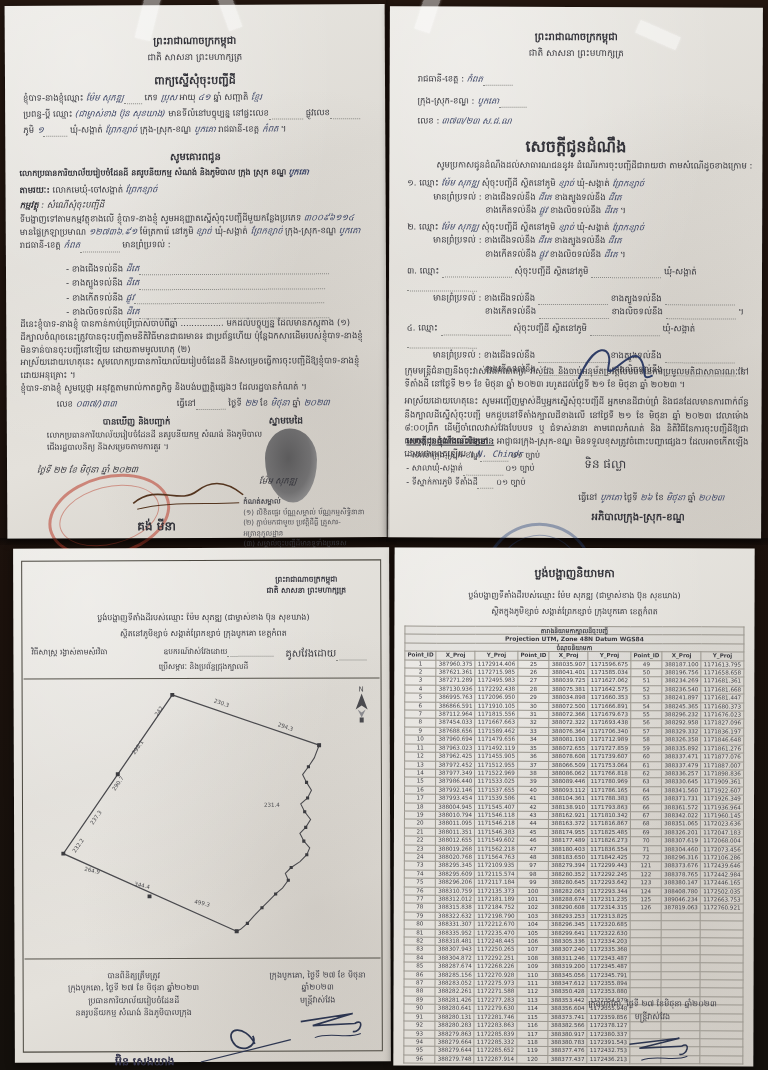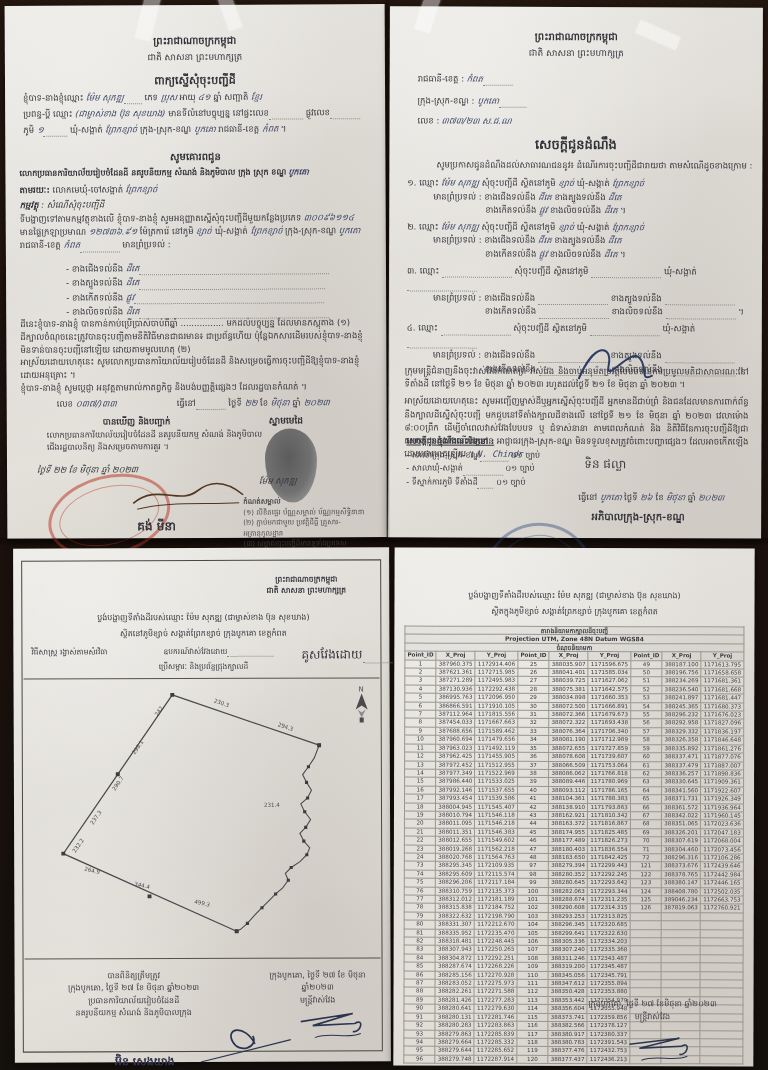--- a/index.html
+++ b/index.html
@@ -168,21 +168,21 @@
   </div>
   <div class="ln" style="left:28px;top:88px;">
     <span>ក្រុង-ស្រុក-ខណ្ឌ</span> :
     <span class="hw">បូកគោ</span><span class="dot" style="width:28px;"></span>
   </div>
   <div class="ln" style="left:28px;top:108px;">
     <span>លេខ :</span>
     <span class="hw">៣៧៣/២៣ ស.ជ.ណ</span>
   </div>
 
-  <div class="ln ctr bold" style="left:0;width:100%;top:128px;font-size:13px;">សេចក្ដីជូនដំណឹង</div>
+  <div class="ln ctr bold" style="left:0;width:100%;top:128px;font-size:16px;">សេចក្ដីជូនដំណឹង</div>
   <div class="ln" style="left:40px;top:152px;right:10px;white-space:normal;text-align:right;">សូមប្រកាសជូនដំណឹងដល់សាធារណជននូវ៖ ដំណើរការចុះបញ្ជីដីជារាយថា តាមសំណើដូចខាងក្រោម :</div>
 
   <div id="p2-items" class="blk" style="left:18px;top:170px;width:342px;">
       <div style="font-size: 8.5px; color: rgb(51, 51, 58); line-height: 1.6; margin-bottom: 3px;">
         <div>១. ឈ្មោះ <span class="hw">ម៉ែម សុភឌ្ឍ</span> សុំចុះបញ្ជីដី ស្ថិតនៅភូមិ <span class="hw">ខ្សាច់</span> ឃុំ-សង្កាត់ <span class="hw">ព្រែកខ្សាច់</span></div>
         <div style="padding-left:26px;">មានព្រំប្រទល់ : ខាងជើងទល់នឹង <span class="hw">ដីគេ</span> ខាងត្បូងទល់នឹង <span class="hw">ដីគេ</span></div>
         <div style="padding-left:78px;">ខាងកើតទល់នឹង <span class="hw">ផ្លូវ</span> ខាងលិចទល់នឹង <span class="hw">ដីគេ</span> ។</div>
       </div>
       <div style="font-size: 8.5px; color: rgb(51, 51, 58); line-height: 1.6; margin-bottom: 3px;">
         <div>២. ឈ្មោះ <span class="hw">ម៉ែម សុភឌ្ឍ</span> សុំចុះបញ្ជីដី ស្ថិតនៅភូមិ <span class="hw">ខ្សាច់</span> ឃុំ-សង្កាត់ <span class="hw">ព្រែកខ្សាច់</span></div>
@@ -250,21 +250,21 @@
     <div>ព្រះរាជាណាចក្រកម្ពុជា</div>
     <div>ជាតិ សាសនា ព្រះមហាក្សត្រ</div>
   </div>
 
   <div class="ln ctr" style="left:40px;width:300px;top:64px;font-size:8px;">ប្លង់បង្ហាញទីតាំងដីរបស់ឈ្មោះ ម៉ែម សុភឌ្ឍ (ជាម្ចាស់ខាង ប៊ុន សុខឃាង)</div>
   <div class="ln ctr" style="left:40px;width:300px;top:80px;font-size:8px;">ស្ថិតនៅភូមិខ្សាច់ សង្កាត់ព្រែកខ្សាច់ ក្រុងបូកគោ ខេត្តកំពត</div>
   <div class="ln" style="left:18px;top:98px;font-size:7.5px;">វិធីសាស្រ្ត រង្វាស់តាមសំរវិធា</div>
   <div class="ln" style="left:150px;top:98px;font-size:7.5px;">
     <span>ឧបករណ៍វាស់វែងដោយ</span><span class="dot" style="width:46px;"></span>
   </div>
-  <div class="ln" style="left:288px;top:98px;font-size:12px;">
+  <div class="ln" style="left:272px;top:98px;font-size:10px;">
     <span>គូសវែងដោយ</span><span class="dot" style="width:30px;"></span>
   </div>
   <div class="ln ctr" style="left:80px;width:220px;top:113px;font-size:7.5px;">ប្រើសម្ភារៈ និងប្រព័ន្ធជ្រុងក្បាលដី</div>
   <div style="position:absolute;left:10px;top:130px;right:10px;border-top:1.2px solid #55524a;"></div>
 
   <div style="position:absolute;left:12px;top:134px;width:352px;height:268px;">
     <svg id="map-svg" width="352" height="268" viewBox="0 0 360 268">
         <polyline points="150,10 38,172 215,252" fill="none" stroke="#4a4a4e" stroke-width="1.3"></polyline>
         <polyline points="150,10 300,62" fill="none" stroke="#4a4a4e" stroke-width="1.3"></polyline>
         <polyline points="300,62 295,75 289,84 283,92 287,100 292,108 288,116 281,122 285,130 291,138 286,146 280,152 284,160 290,167 287,174 280,181 271,187 265,193 268,200 262,208 255,214 248,221 241,228 233,236 226,244 219,250 215,252" fill="none" stroke="#4a4a4e" stroke-width="1.1"></polyline>
@@ -330,20 +330,21 @@
     <div>ក្រុងបូកគោ, ថ្ងៃទី ២៧ ខែ មិថុនា ឆ្នាំ២០២៣</div>
     <div>មន្ត្រីវាស់វែង</div>
   </div>
   <svg class="sig" style="left:280px;top:456px;" width="80" height="40" viewBox="0 0 80 40">
     <path d="M6 18 L58 10 L18 22 L60 20 M60 20 C 70 14, 66 30, 58 28" stroke="#2c3550" stroke-width="1.6" fill="none"></path>
     <path d="M20 34 C 36 28, 52 36, 66 30" stroke="#2c3550" stroke-width="1" fill="none"></path>
   </svg>
 </div>
 
 <div class="paper p-tex" style="left:394px;top:548px;width:360px;height:518px;transform:rotate(.15deg);">
+  <div class="ln ctr bold" style="left:0;width:100%;top:18px;font-size:11px;">ប្លង់បង្ហាញនិយាមកា</div>
   <div class="ln ctr" style="left:16px;width:328px;top:42px;font-size:8px;">ប្លង់បង្ហាញទីតាំងដីរបស់ឈ្មោះ ម៉ែម សុភឌ្ឍ (ជាម្ចាស់ខាង ប៊ុន សុខឃាង)</div>
   <div class="ln ctr" style="left:16px;width:328px;top:58px;font-size:8px;">ស្ថិតក្នុងភូមិខ្សាច់ សង្កាត់ព្រែកខ្សាច់ ក្រុងបូកគោ ខេត្តកំពត</div>
 
   <div style="position:absolute;left:10px;top:78px;right:10px;">
     <table class="coords">
       <thead>
         <tr>
             <th colspan="9" style="font-size:6px;">តារាងនិយាមកាក្បាលដីចុះបញ្ជី</th>
           </tr>
         <tr>

